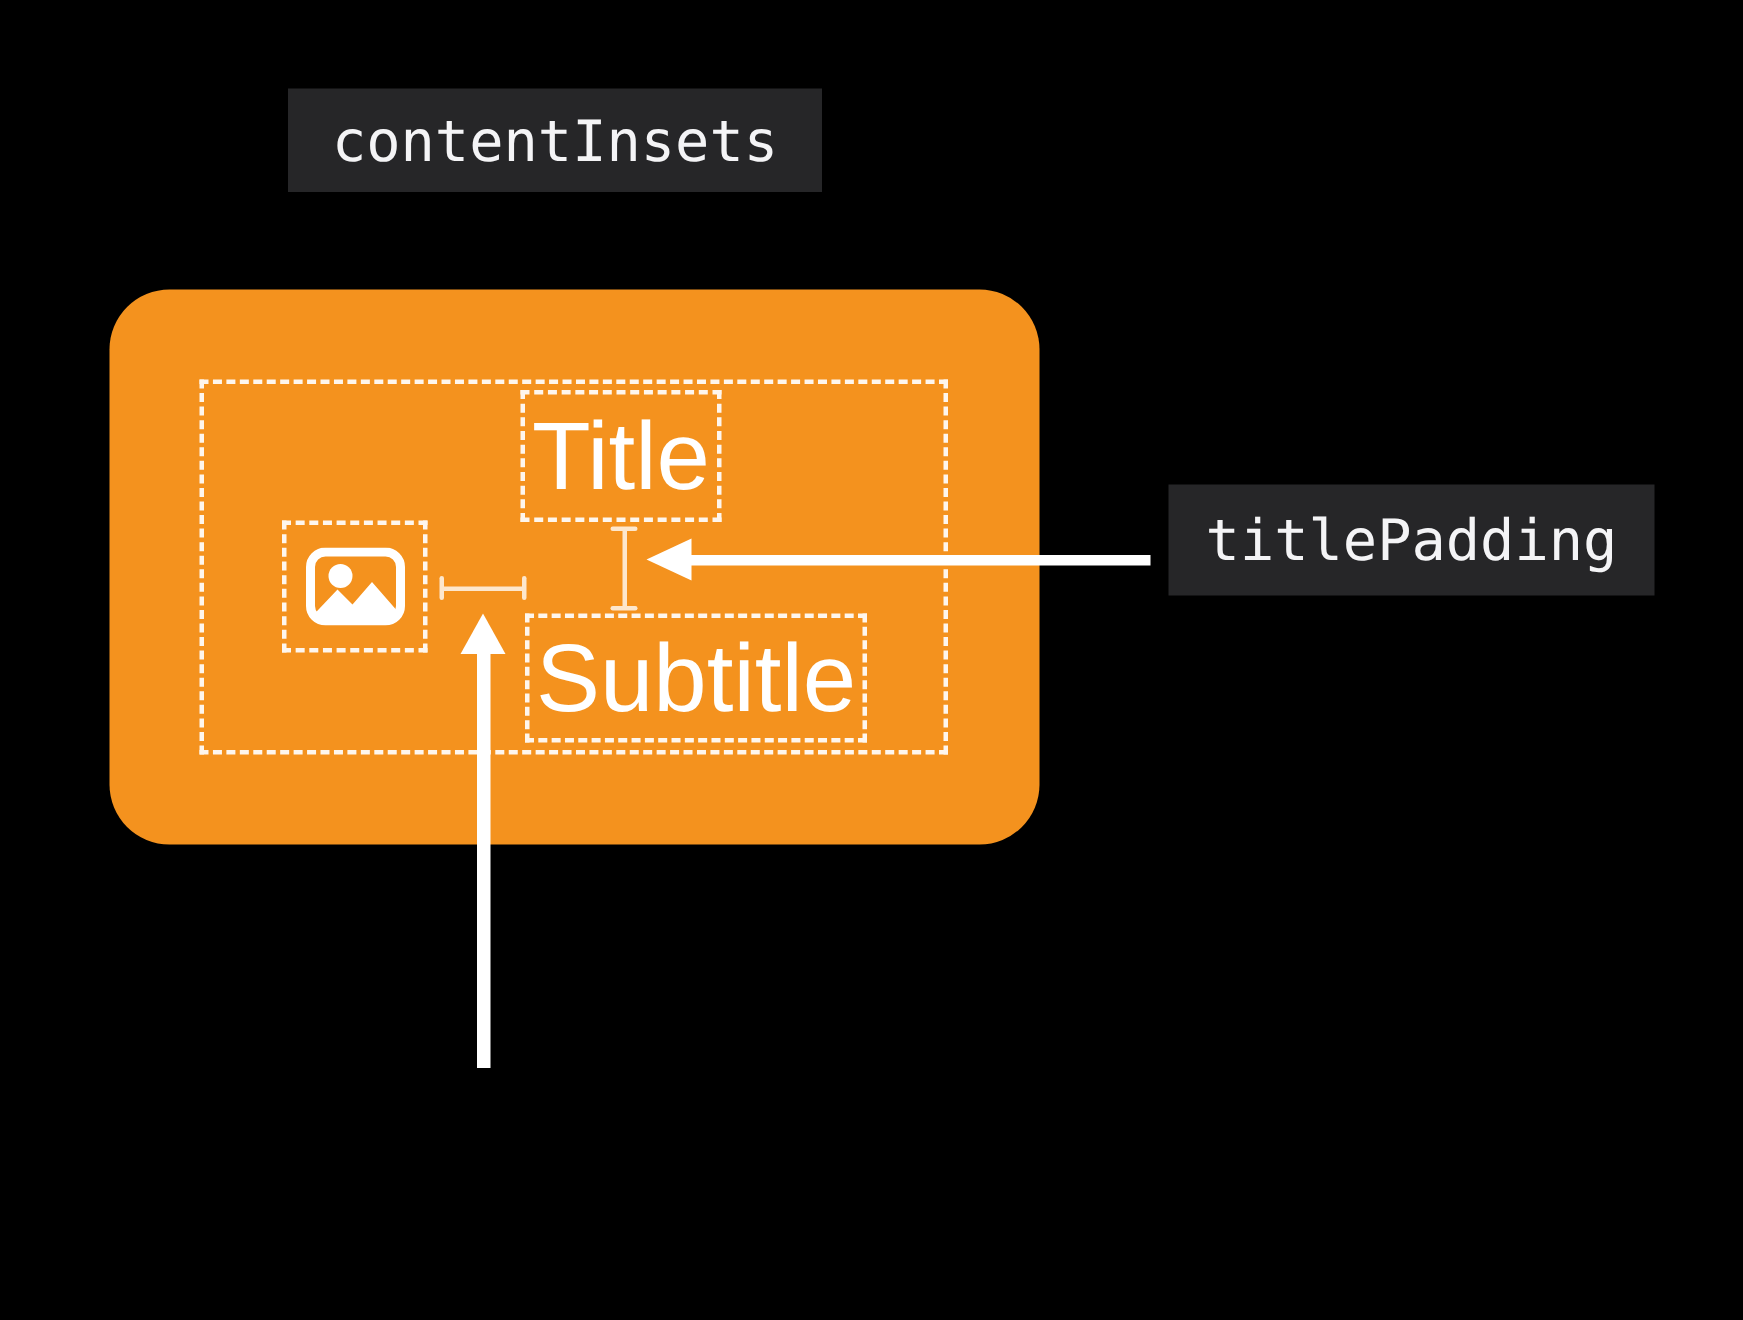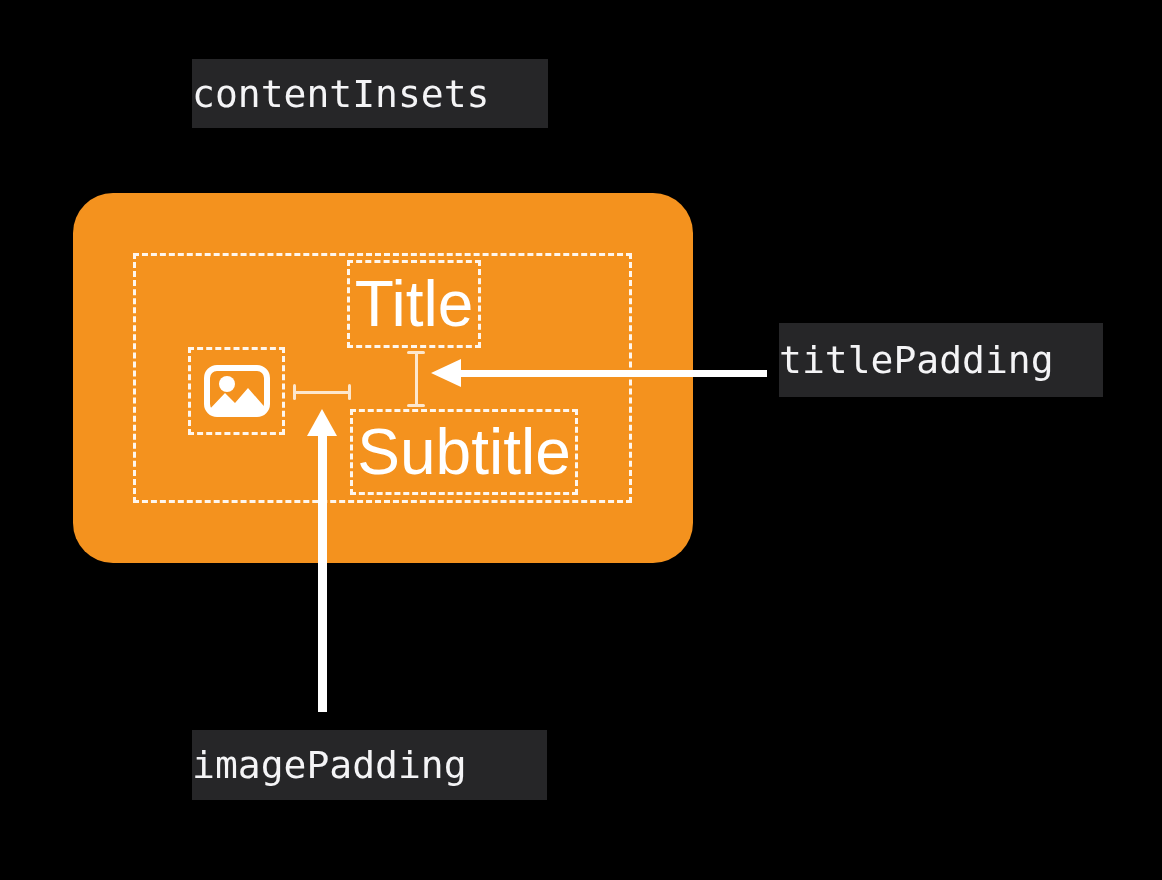--- a/index.html
+++ b/index.html
@@ -23,21 +23,21 @@
     font-family: "Liberation Sans", sans-serif;
   }
 
   
   .chip {
     position: absolute;
     background: var(--chip-bg);
     color: var(--chip-text);
     display: flex;
     align-items: center;
-    justify-content: flex-start;
+    justify-content: center;
     font-family: "DejaVu Sans Mono", "Liberation Mono", monospace;
     font-size: 38px;
     line-height: 1;
     white-space: nowrap;
   }
   .chip-top    { left: 192px; top:  59px; width: 356px; height: 69px; }
   .chip-right  { left: 779px; top: 323px; width: 324px; height: 74px; }
   .chip-bottom { left: 192px; top: 730px; width: 355px; height: 70px; }
 
   
@@ -153,17 +153,14 @@
   <div class="arrow-line arrow-line-h"></div>
   <div class="arrow-head arrow-head-left"></div>
 
   <div class="chip chip-right">
     <span>titlePadding</span>
   </div>
 
   <div class="arrow-line arrow-line-v"></div>
   <div class="arrow-head arrow-head-up"></div>
 
-  <div class="chip chip-bottom">
-    <span>imagePadding</span>
-  </div>
 
 </div>
 
 </body></html>

